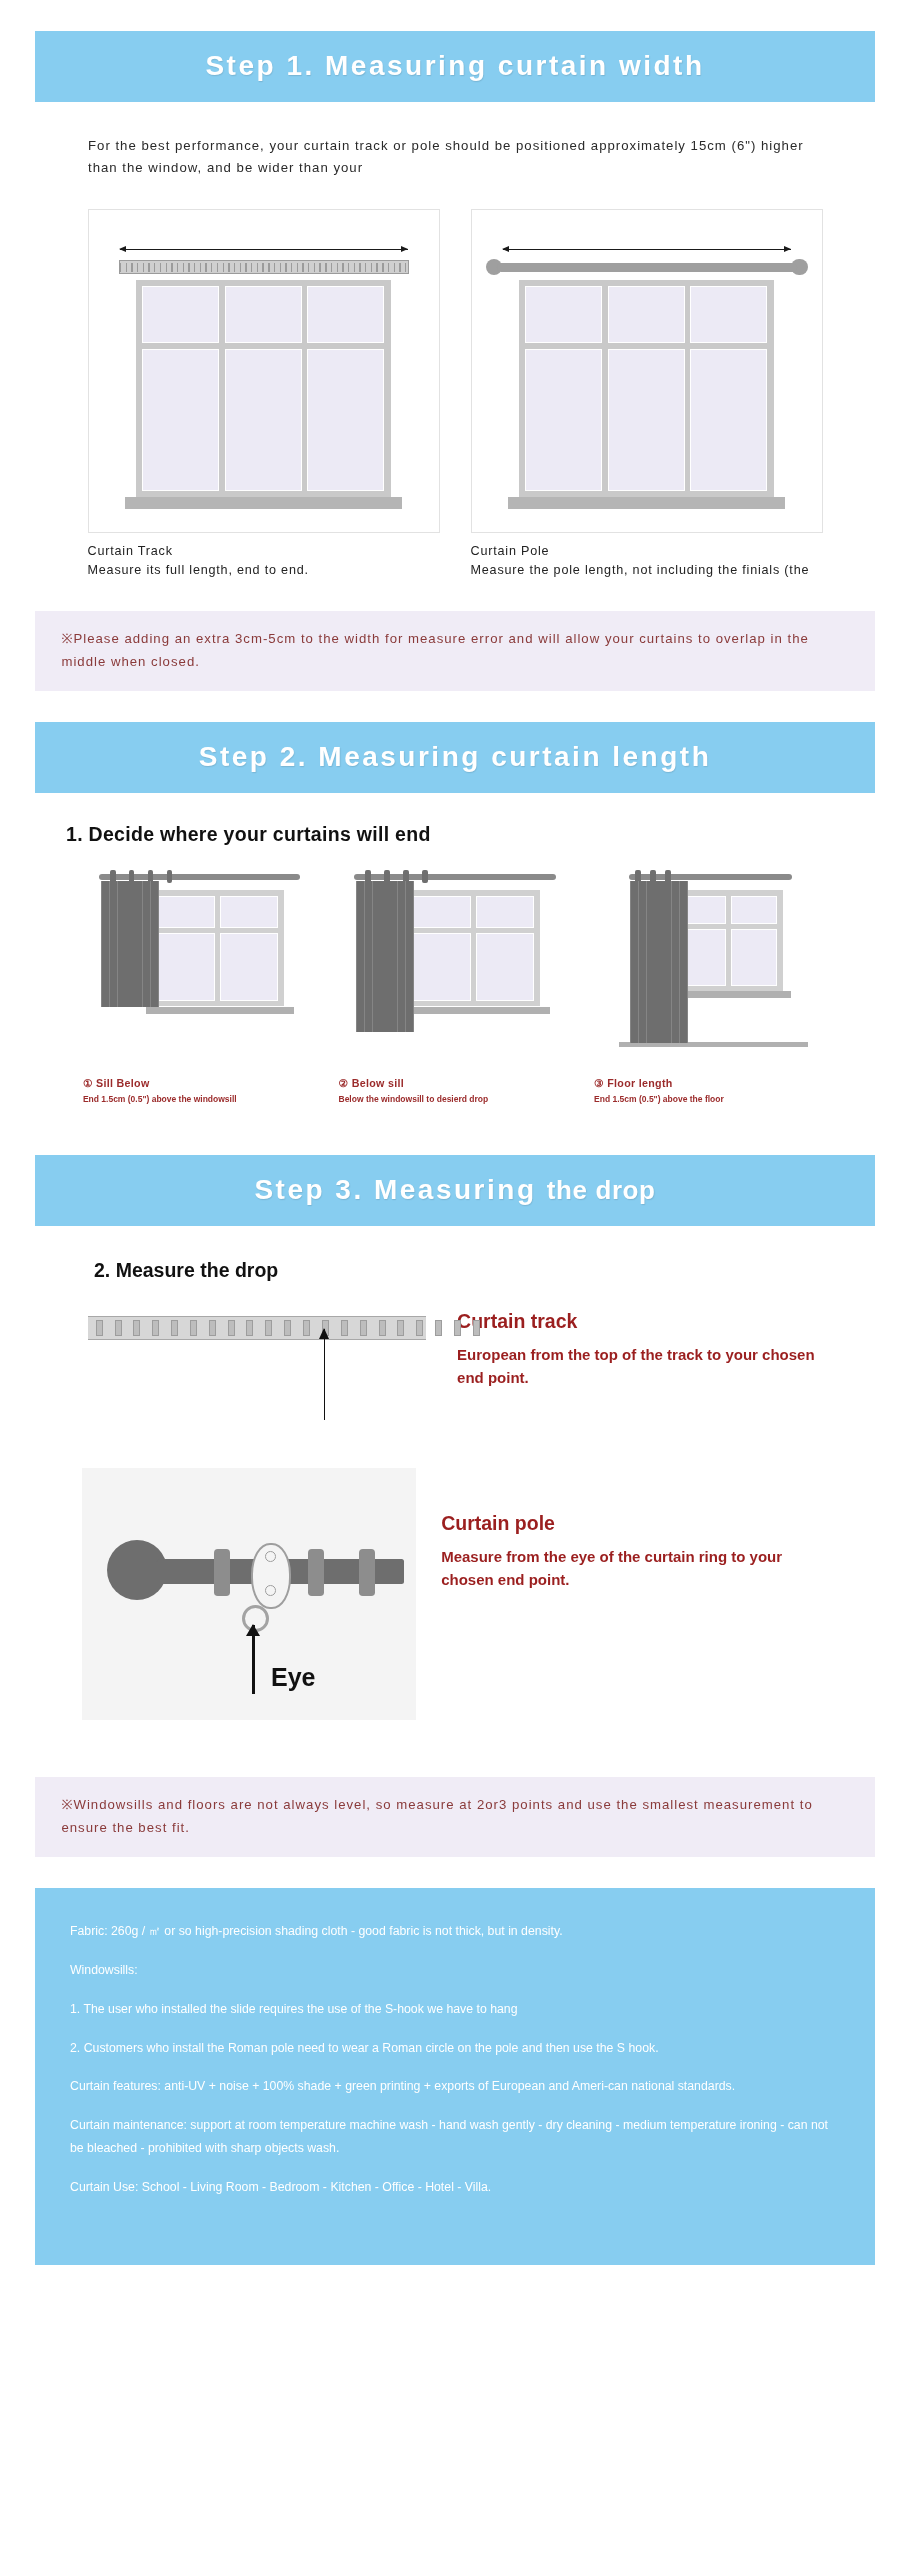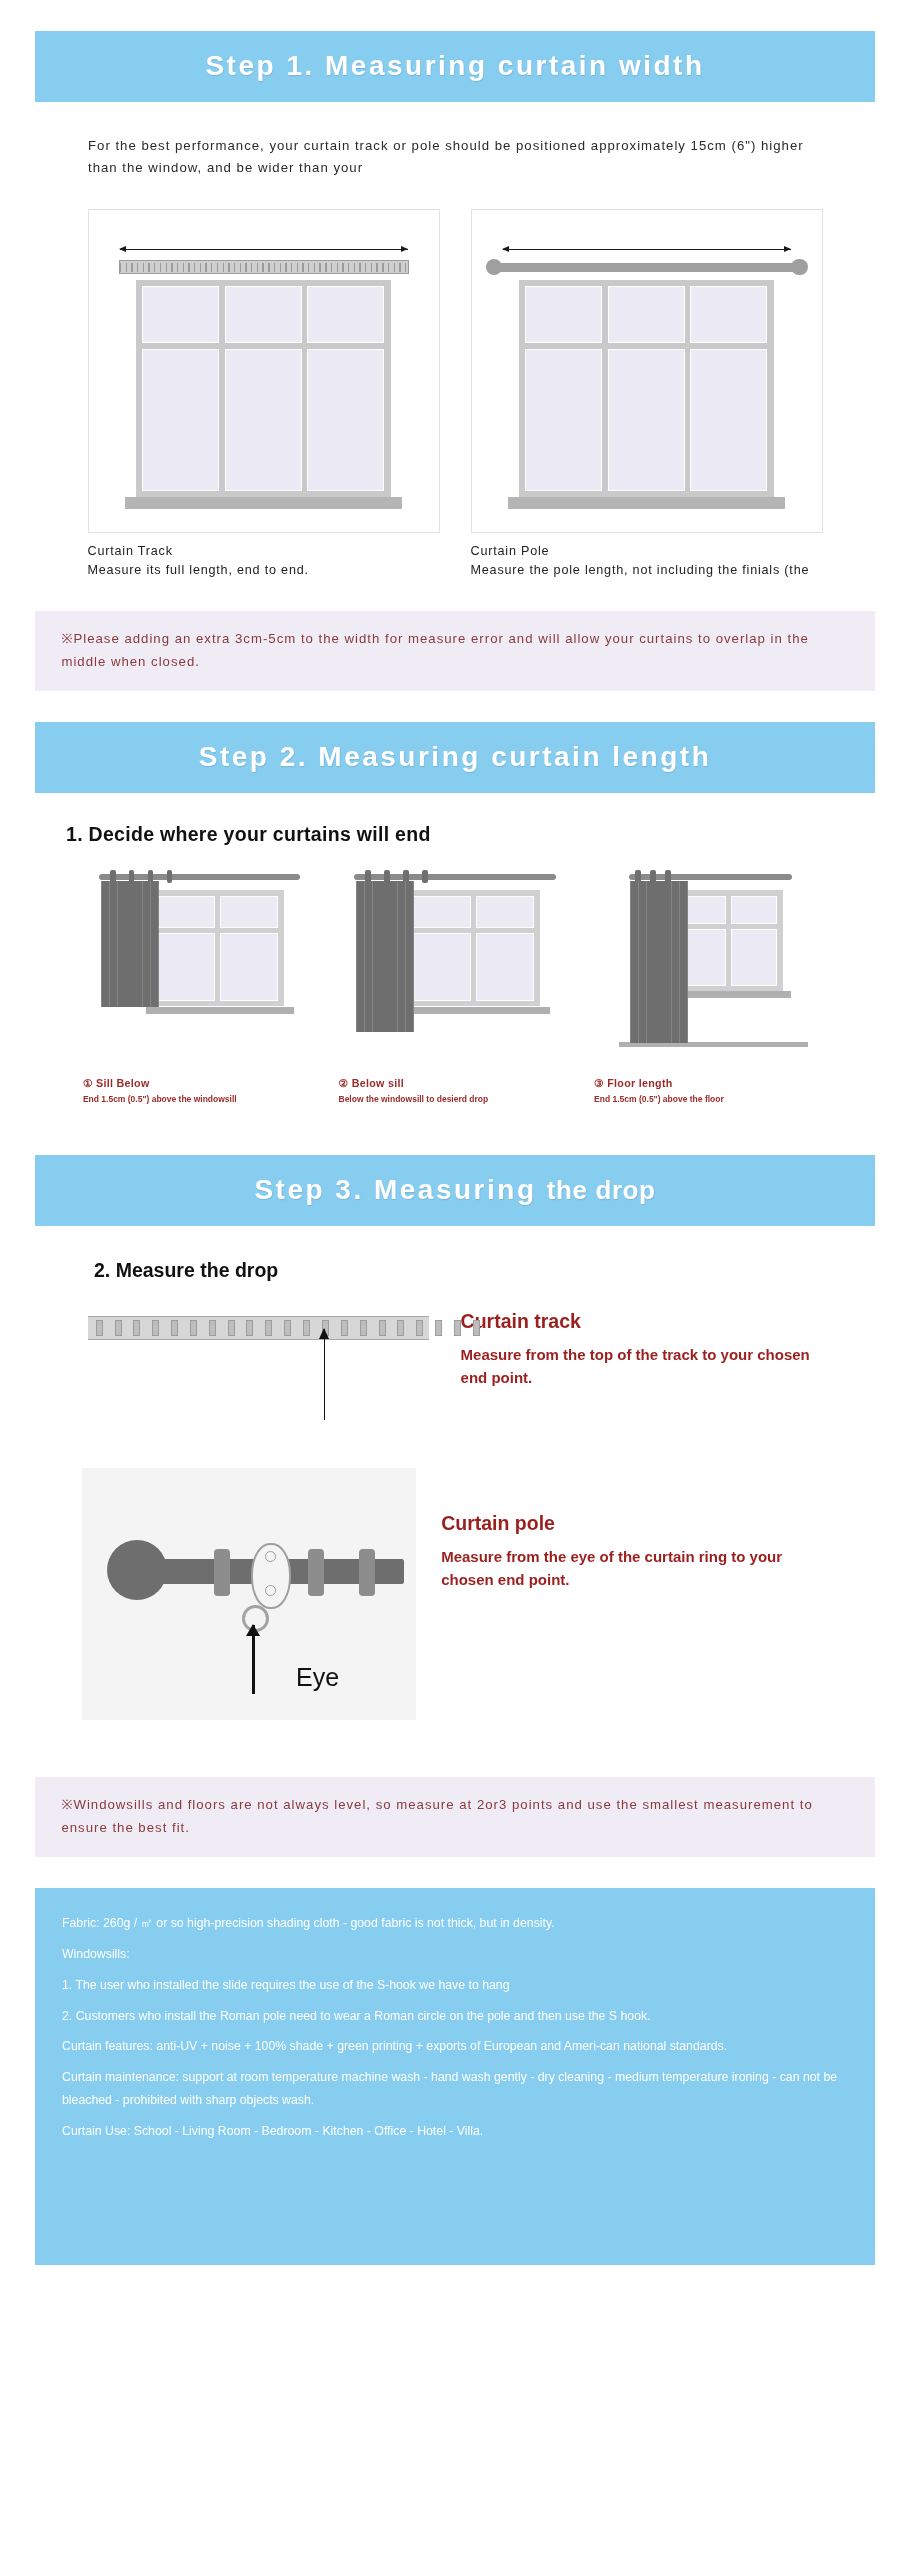--- a/index.html
+++ b/index.html
@@ -326,35 +326,35 @@
   }
   .eye-arrow:after {
     content:"";
     position:absolute; top:-1.3px; left: -5.7px;
     border-left: 7px solid transparent;
     border-right: 7px solid transparent;
     border-bottom: 12.6px solid #111;
   }
   .eye-label {
     position:absolute; left: 189px; top: 195px;
-    font-size: 25px; font-weight: normal; color: #111; margin-left: 25px;
+    font-size: 25px; font-weight: bold; color: #111;
   }
 
   
   .footer {
     background: #87cdf0;
     margin: 31px 35px 0 35px;
     padding: 16.4px 19px 25px 19px;
     color: #ffffff;
     font-size: 12.3px;
     line-height: 1.85;
     min-height: 377px;
     box-sizing: border-box;
   }
-  .footer p { margin: 8px; }
+  .footer p { margin: 16px; }
 </style>
 </head>
 <body>
 
 <div class="page">
 
   <div class="section-pad-top">
     <div class="banner">Step 1. Measuring curtain width</div>
 
     <div class="intro">For the best performance, your curtain track or pole should be positioned approximately 15cm (6") higher than the window, and be wider than your</div>
@@ -539,21 +539,21 @@
           <div class="hook" style="left:309px"></div>
           <div class="hook" style="left:328px"></div>
           <div class="hook" style="left:347px"></div>
           <div class="hook" style="left:366px"></div>
           <div class="hook" style="left:385px"></div>
         </div>
         <div class="up-arrow"></div>
       </div>
       <div class="mtext">
         <div class="mtitle">Curtain track</div>
-        <div class="mbody">Measure from the top of the track to your chosen end point.</div>
+        <div class="mbody">European from the top of the track to your chosen end point.</div>
       </div>
     </div>
 
     <div class="measure-row" style="margin-top:38px">
       <div class="measure-art pole">
         <div class="pole-art-ball"></div>
         <div class="pole-art-rod"></div>
         <div class="pole-art-ring" style="left:132px"></div>
         <div class="pole-art-ring" style="left:226px"></div>
         <div class="pole-art-ring" style="left:277px"></div>

